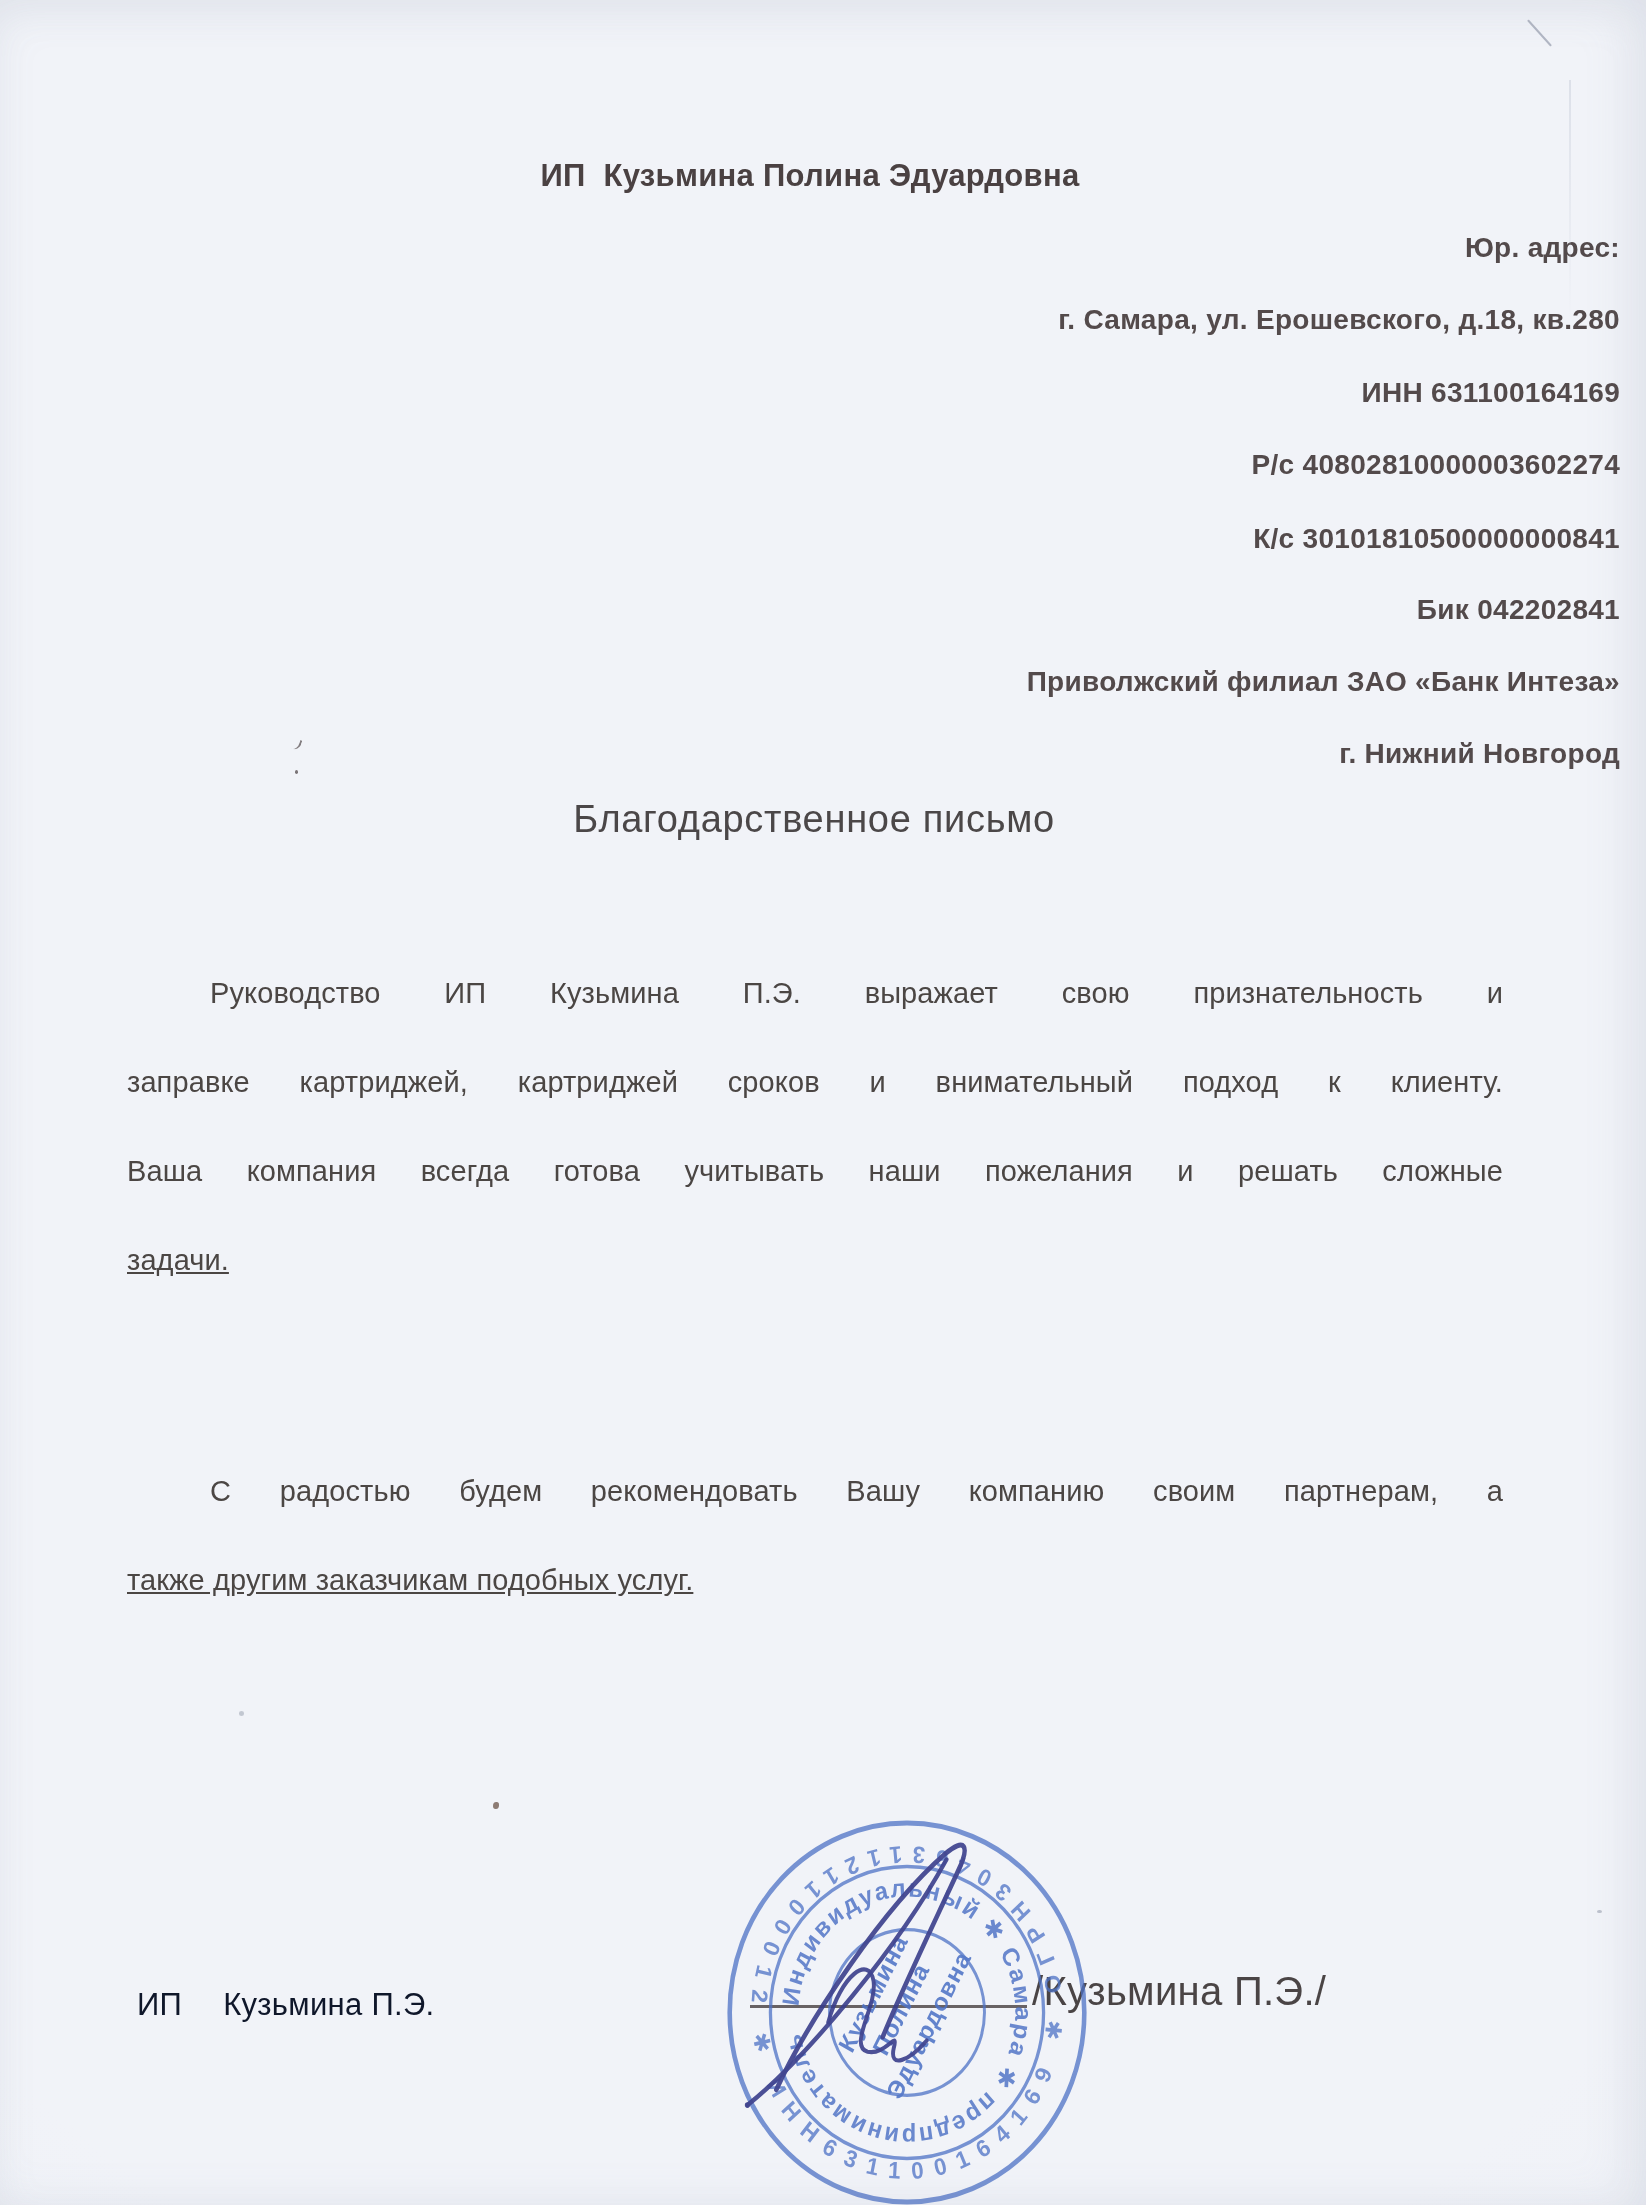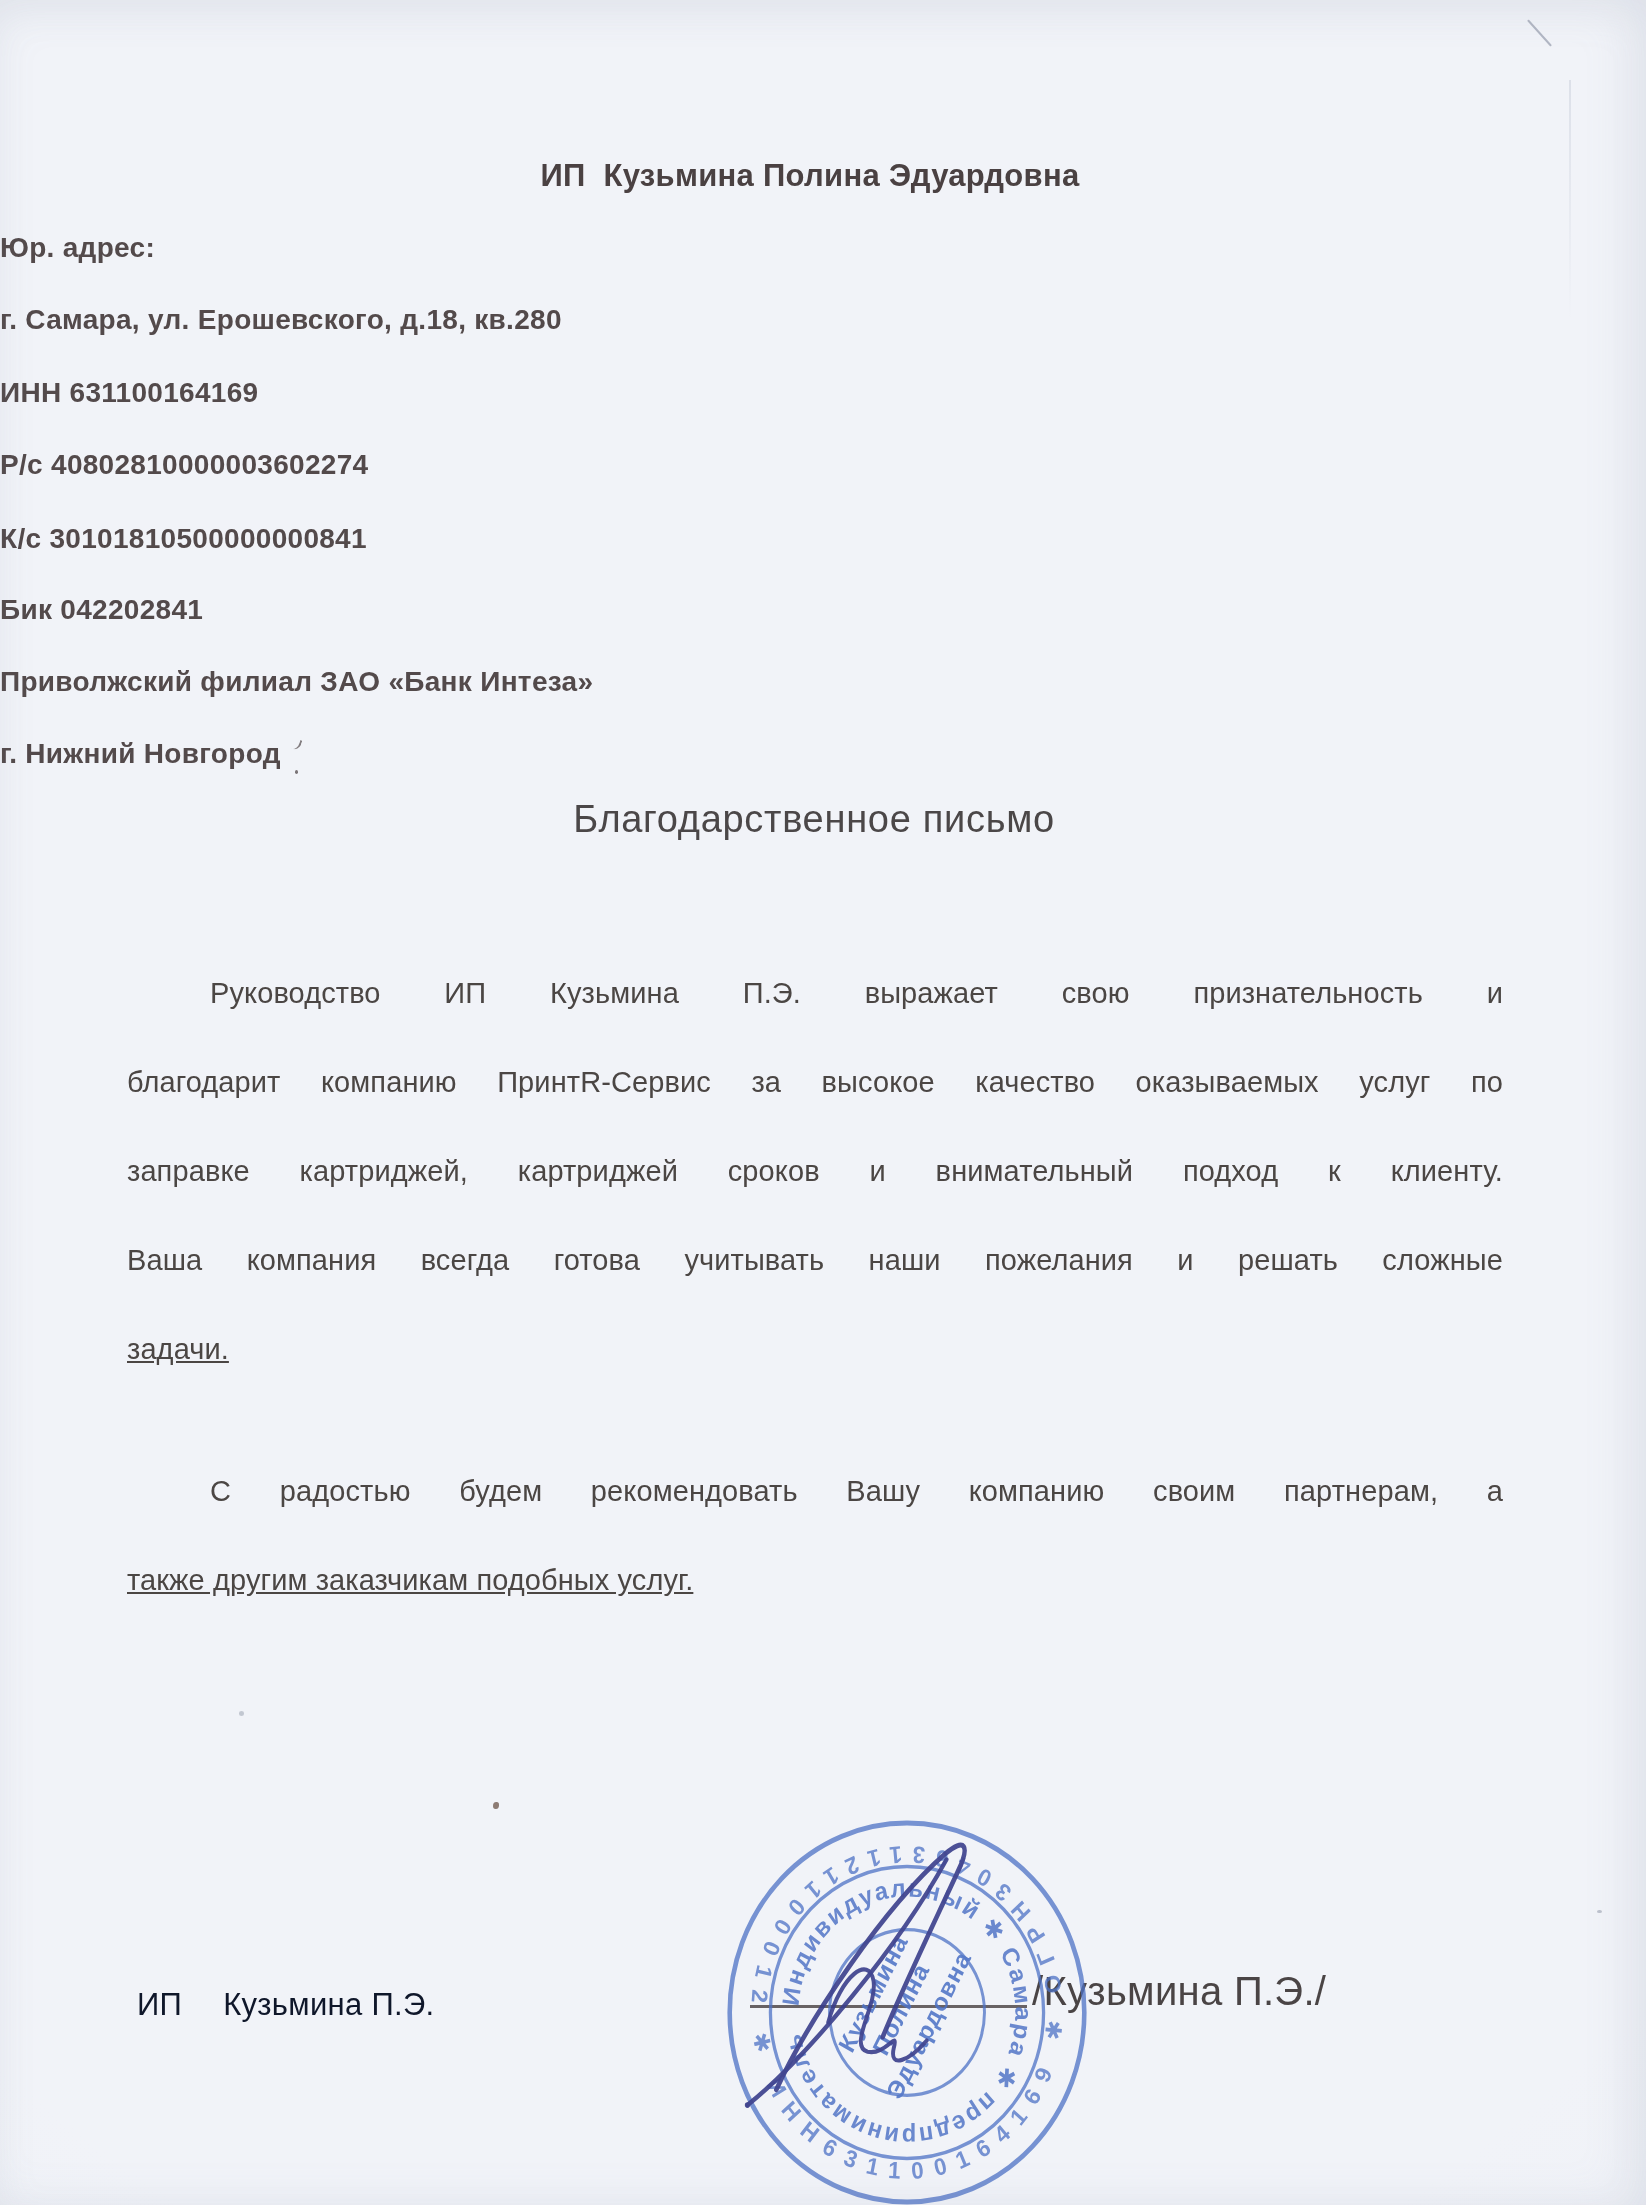--- a/index.html
+++ b/index.html
@@ -14,21 +14,21 @@
     content: ""; position: absolute; inset: 0; pointer-events: none;
     box-shadow: inset -18.7px 0 47px rgba(140,150,170,.12), inset 0 14.7px 40px rgba(140,150,170,.08);
   }
   .company {
     position: absolute; top: 158px; left: 0; right: 27px;
     text-align: center; font-size: 31px; font-weight: 700;
     color: #4a4142; letter-spacing: 0.3px; white-space: pre;
   }
   .hline {
     position: absolute; left: 0; right: 27px;
-    text-align: left; font-size: 28px; font-weight: 600;
+    text-align: right; font-size: 28px; font-weight: 600;
     color: #534a4b; letter-spacing: 0.3px; white-space: pre;
   }
   .title {
     position: absolute; top: 798px; left: 0; right: 27px;
     text-align: center; font-size: 38px; font-weight: 400;
     color: #4b4748; letter-spacing: 0.7px; padding-left: 8px;
   }
   .para {
     position: absolute; left: 127px; right: 144px;
     font-size: 29px; color: #4b4644; letter-spacing: 0.1px;
@@ -87,21 +87,20 @@
 <div class="hline" style="top:377px">ИНН 631100164169</div>
 <div class="hline" style="top:449px">Р/с 40802810000003602274</div>
 <div class="hline" style="top:523px">К/с 30101810500000000841</div>
 <div class="hline" style="top:594px">Бик 042202841</div>
 <div class="hline" style="top:666px">Приволжский филиал ЗАО «Банк Интеза»</div>
 <div class="hline" style="top:738px">г. Нижний Новгород</div>
 <div class="title">Благодарственное письмо</div>
 
 <div class="para" id="p1">
   <div class="bline indent">Руководство ИП Кузьмина П.Э. выражает свою признательность и</div>
-  <div class="bline">благодарит компанию ПринтR-Сервис за высокое качество оказываемых услуг по</div>
   <div class="bline">заправке картриджей, картриджей сроков и внимательный подход к клиенту.</div>
   <div class="bline">Ваша компания всегда готова учитывать наши пожелания и решать сложные</div>
   <div class="bline left-last">задачи.</div>
 </div>
 <div class="para" id="p2">
   <div class="bline indent">С радостью будем рекомендовать Вашу компанию своим партнерам, а</div>
   <div class="bline left-last">также другим заказчикам подобных услуг.</div>
 </div>
 
 <div class="sig-left"><span>ИП</span><span class="gap">Кузьмина П.Э.</span></div>

